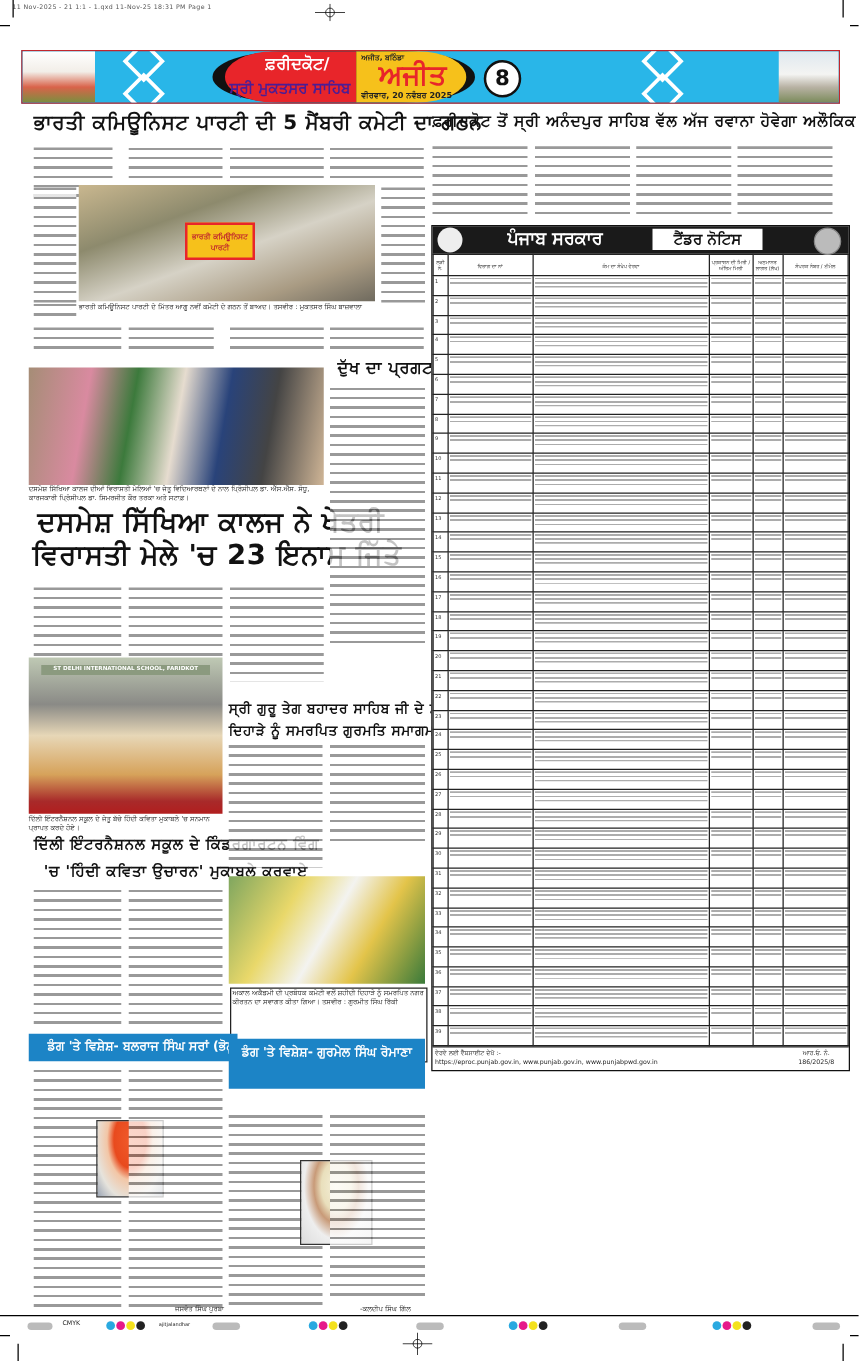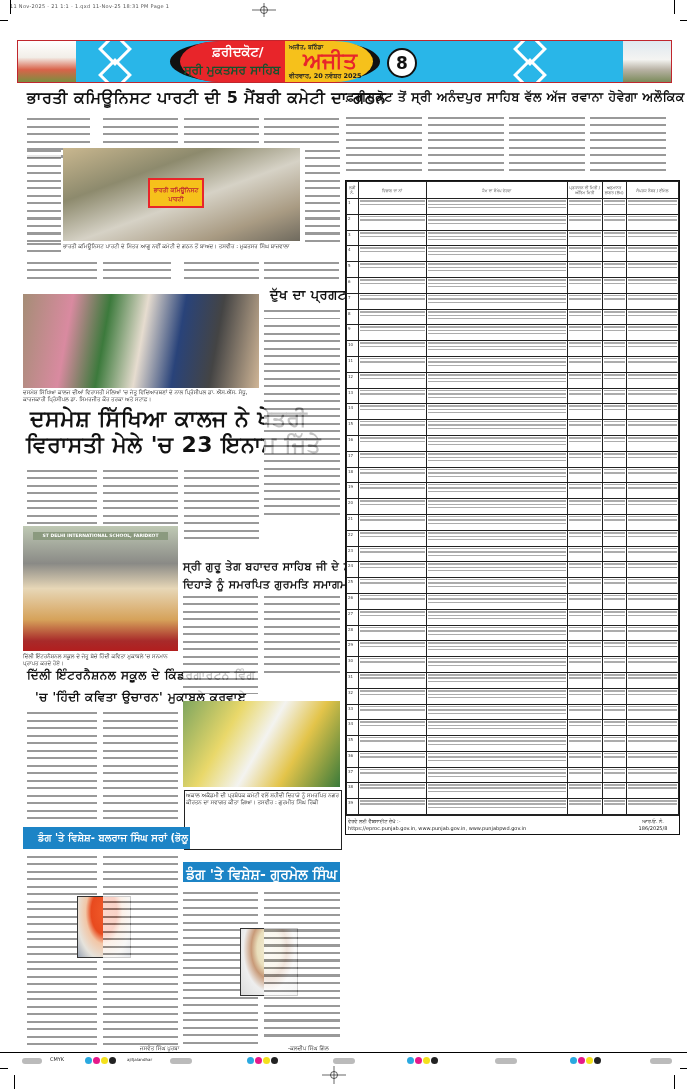--- a/index.html
+++ b/index.html
@@ -9,21 +9,21 @@
   .crop{background:#000;}
   
   .mast{left:17px;top:40px;width:653px;height:41px;border:1px solid #c0262d;background:#29b6e8;overflow:hidden;}
   .mast .diam{position:absolute;width:18px;height:18px;border:3px solid #fff;transform:rotate(45deg);}
   .mast .photo-l{position:absolute;left:0;top:0;width:58px;height:41px;background:linear-gradient(180deg,#fff 0%,#f2eee8 40%,#d9634a 70%,#7a8f3f 100%);}
   .mast .photo-r{position:absolute;right:0;top:0;width:48px;height:41px;background:linear-gradient(180deg,#dfe8ef 0%,#f4f4f2 45%,#b8b2a4 70%,#7b8b5b 100%);}
   .mast .oval{position:absolute;left:152px;top:0;width:210px;height:41px;background:#111;border-radius:60px/21px;}
   .mast .red{position:absolute;left:162px;top:0;width:105px;height:41px;background:#e8252a;border-radius:40px 0 0 40px/21px 0 0 21px;}
   .mast .yellow{position:absolute;left:267px;top:0;width:88px;height:41px;background:#f6c11b;border-radius:0 40px 40px 0/0 21px 21px 0;}
   .mast .place1{position:absolute;left:176px;top:3px;width:88px;text-align:center;color:#fff;font-weight:bold;font-size:13px;}
-  .mast .place2{position:absolute;left:164px;top:22px;width:100px;text-align:center;color:#14532d;font-weight:bold;font-size:12px;}
+  .mast .place2{position:absolute;left:164px;top:22px;width:100px;text-align:center;color:#4c1d95;font-weight:bold;font-size:12px;}
   .mast .tag{position:absolute;left:271px;top:2px;font-size:6px;color:#222;font-weight:bold;}
   .mast .brand{position:absolute;left:272px;top:7px;width:80px;text-align:center;color:#e8252a;font-weight:bold;font-size:22px;}
   .mast .date{position:absolute;left:271px;top:31px;font-size:6.5px;color:#222;font-weight:bold;}
   .mast .pagecirc{position:absolute;left:369px;top:7px;width:26px;height:26px;border-radius:50%;background:#fff;border:2px solid #111;text-align:center;line-height:26px;font-weight:bold;font-size:17px;}
   
   .h1{font-weight:bold;color:#111;white-space:nowrap;letter-spacing:0.5px;}
   
   .txt{background:repeating-linear-gradient(180deg,#777 0px,#777 2px,#fff 2px,#fff 7.5px);opacity:0.75;}
   .photo{overflow:hidden;}
   .caption{font-size:5.5px;line-height:7px;color:#222;}
@@ -127,27 +127,33 @@
 <div class="abs txt" style="left:264px;top:596px;width:76px;height:82px;"></div>
 <div class="abs photo" style="left:183px;top:701px;width:157px;height:86px;background:linear-gradient(120deg,#7fa65f 0%,#e9d86a 30%,#f3f3f0 50%,#e3c44a 70%,#3a7a3a 100%);"></div>
 <div class="abs caption" style="left:184px;top:790px;width:154px;height:56px;border:1px solid #222;padding:1px;">ਅਕਾਲ ਅਕੈਡਮੀ ਦੀ ਪ੍ਰਬੰਧਕ ਕਮੇਟੀ ਵਲੋਂ ਸ਼ਹੀਦੀ ਦਿਹਾੜੇ ਨੂੰ ਸਮਰਪਿਤ ਨਗਰ ਕੀਰਤਨ ਦਾ ਸਵਾਗਤ ਕੀਤਾ ਗਿਆ। ਤਸਵੀਰ : ਗੁਰਮੀਤ ਸਿੰਘ ਰਿੱਕੀ</div>
 
 <div class="abs boxhead" style="left:23px;top:827px;width:154px;height:22px;font-size:10px;line-height:22px;padding-left:13px;">ਡੰਗ 'ਤੇ ਵਿਸ਼ੇਸ਼- ਬਲਰਾਜ ਸਿੰਘ ਸਰਾਂ (ਭੋਲੂ ਬਾਬਾ)</div>
 <div class="abs txt" style="left:27px;top:856px;width:70px;height:190px;"></div>
 <div class="abs photo" style="left:77px;top:896px;width:52px;height:60px;border:1px solid #333;background:radial-gradient(ellipse at 50% 25%,#f05a2a 0%,#e84a1e 35%,#f2c6a6 50%,#e6e3dc 75%,#9aa4b4 100%);"></div>
 <div class="abs txt" style="left:103px;top:856px;width:75px;height:190px;"></div>
 <div class="abs caption" style="left:140px;top:1045px;">ਜਸਵੰਤ ਸਿੰਘ ਪੁਰਬਾ</div>
 
-<div class="abs boxhead" style="left:183px;top:862px;width:157px;height:20px;font-size:14px;line-height:24px;">ਡੰਗ 'ਤੇ ਵਿਸ਼ੇਸ਼- ਗੁਰਮੇਲ ਸਿੰਘ ਰੋਮਾਣਾ</div>
+<div class="abs boxhead" style="left:183px;top:831px;width:157px;height:40px;font-size:10px;line-height:24px;">ਡੰਗ 'ਤੇ ਵਿਸ਼ੇਸ਼- ਗੁਰਮੇਲ ਸਿੰਘ ਰੋਮਾਣਾ</div>
 <div class="abs txt" style="left:183px;top:892px;width:75px;height:155px;"></div>
 <div class="abs photo" style="left:240px;top:928px;width:56px;height:66px;border:1px solid #333;background:radial-gradient(ellipse at 50% 30%,#f4efd8 0%,#e9dfbc 30%,#c89a78 45%,#eeeeee 65%,#dcdcdc 100%);"></div>
 <div class="abs txt" style="left:264px;top:892px;width:76px;height:145px;"></div>
 <div class="abs caption" style="left:288px;top:1045px;">-ਕਲਦੀਪ ਸਿੰਘ ਗਿੱਲ</div>
 
 <div class="abs tender">
+  <div class="thead">
+    <div class="emb1"></div>
+    <div class="t1">ਪੰਜਾਬ ਸਰਕਾਰ</div>
+    <div class="t2">ਟੈਂਡਰ ਨੋਟਿਸ</div>
+    <div class="emb2"></div>
+  </div>
   <table>
     <colgroup>
         <col style="width:11px">
         <col style="width:65px">
         <col style="width:135px">
         <col style="width:33px">
         <col style="width:23px">
         <col style="width:50px">
       </colgroup>
     <thead>

